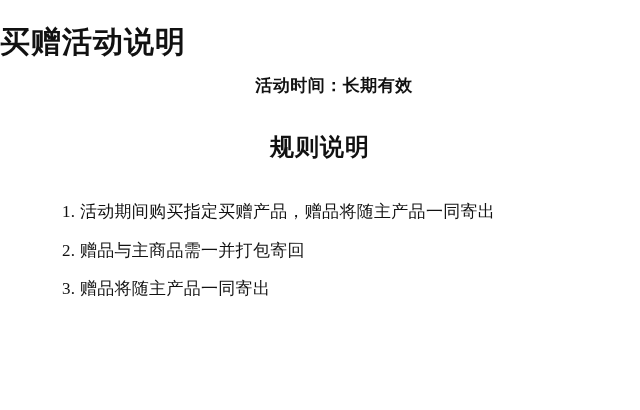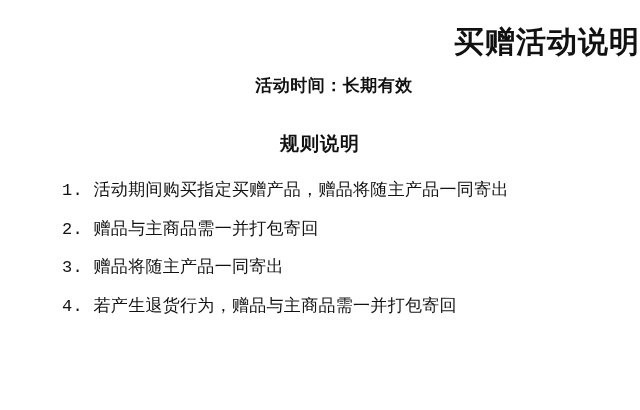--- a/index.html
+++ b/index.html
@@ -14,47 +14,46 @@
     color: #111111;
     overflow: hidden;
   }
   .page {
     position: relative;
     width: 640px;
     height: 410px;
     box-sizing: border-box;
   }
   .title {
-    text-align: right;
+    text-align: left;
     font-size: 30px;
     font-weight: bold;
     letter-spacing: 1px;
     margin-top: 24px;
     line-height: 1.2;
   }
   .subtitle {
     text-align: center;
     font-size: 17px;
     font-weight: bold;
     margin-top: 14px;
     letter-spacing: 0.5px;
     padding-left: 28px;
   }
   .section-title {
     text-align: center;
-    font-size: 19px;
+    font-size: 24px;
     font-weight: bold;
     margin-top: 34px;
     letter-spacing: 1px;
   }
   .rules {
-    margin: 22px 0 0 62px;
+    margin: 37px 0 0 62px;
     padding: 0;
     list-style: none;
-    font-family: Liberation Mono, monospace;
   }
   .rules li {
     font-size: 17px;
     line-height: 1.45;
     margin-bottom: 14px;
     letter-spacing: 0.3px;
     white-space: nowrap;
   }
   .rule-num {
     display: inline;
@@ -80,19 +79,15 @@
       <span class="rule-text">活动期间购买指定买赠产品，赠品将随主产品一同寄出</span>
     </li>
     <li>
       <span class="rule-num">2.</span>
       <span class="rule-text">赠品与主商品需一并打包寄回</span>
     </li>
     <li>
       <span class="rule-num">3.</span>
       <span class="rule-text">赠品将随主产品一同寄出</span>
     </li>
-    <li>
-      <span class="rule-num">4.</span>
-      <span class="rule-text">若产生退货行为，赠品与主商品需一并打包寄回</span>
-    </li>
   </ul>
 
 </div>
 
 </body></html>

